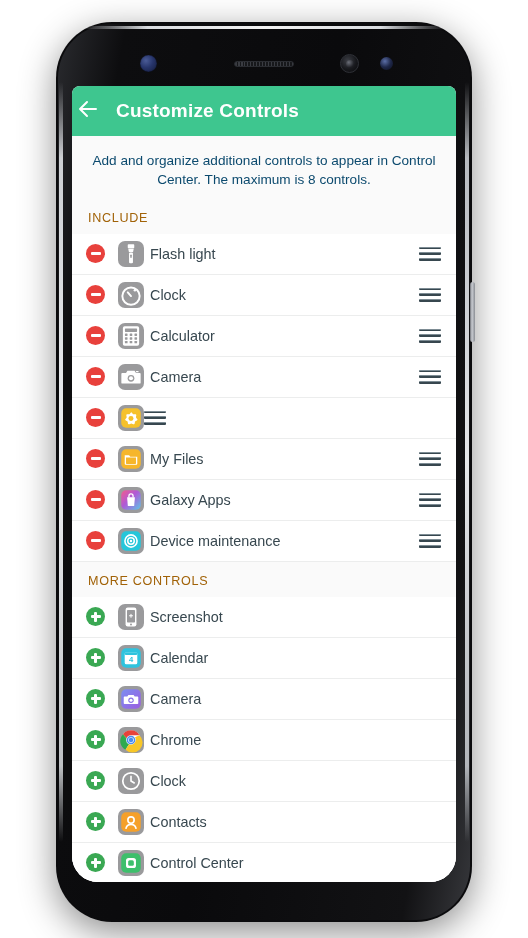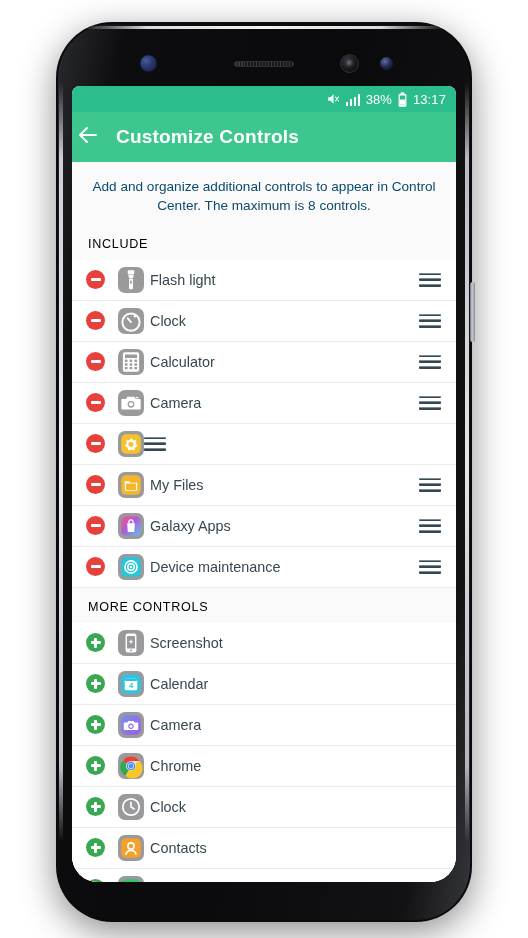--- a/index.html
+++ b/index.html
@@ -125,21 +125,21 @@
     line-height: 1.42;
     color: #0c4a6e;
   }
 
   
   .sec-head {
     background: #fafafa;
     padding: 7px 16px 9px;
     font-size: 12.6px;
     letter-spacing: 0.7px;
-    color: #000000;
+    color: #a16207;
   }
   .sec-head.more { padding-top: 12px; }
 
   
   .rows { background: #ffffff; }
   .row {
     display: flex; align-items: center;
     height: 41px;
     padding: 0 15px 0 14px;
     background: #ffffff;
@@ -202,44 +202,20 @@
 
     <div class="sensors">
       <div class="iris"></div>
       <div class="earpiece"></div>
       <div class="cam-main"></div>
       <div class="cam-small"></div>
     </div>
 
     <div class="screen">
 
-      <div class="statusbar">
-        <span class="sb-icon">
-          <svg class="mute-ic" viewBox="0 0 24 24">
-            <path d="M3 9v6h4l5 5V4L7 9H3z" fill="#fff"></path>
-            <path d="M15.5 8.5l5 7M20.5 8.5l-5 7" stroke="#fff" stroke-width="1.8" stroke-linecap="round"></path>
-          </svg>
-        </span>
-        <span class="sb-icon sig-ic">
-          <i></i>
-            <i></i>
-            <i></i>
-            <i></i>
-        </span>
-        <span class="sb-text">38%</span>
-        <span class="sb-icon">
-          <svg class="batt-ic" viewBox="0 0 12 20">
-            <rect x="3.5" y="0.5" width="5" height="2" fill="#fff"></rect>
-            <rect x="0.8" y="2.5" width="10.4" height="17" rx="1.6" fill="#fff"></rect>
-            <rect x="2.4" y="4.5" width="7.2" height="12" rx="0.8" fill="#2bbd8c"></rect>
-            <rect x="2.4" y="10" width="7.2" height="6.5" rx="0.8" fill="#fff"></rect>
-          </svg>
-        </span>
-        <span class="sb-text">13:17</span>
-      </div>
 
       <div class="appbar">
         <span>
           <svg class="back-arrow" viewBox="0 0 24 24">
             <path d="M20 12H4M4 12l7-7M4 12l7 7" stroke="#fff" stroke-width="2" fill="none" stroke-linecap="round" stroke-linejoin="round"></path>
           </svg>
         </span>
         <span class="appbar-title">Customize Controls</span>
       </div>
 

